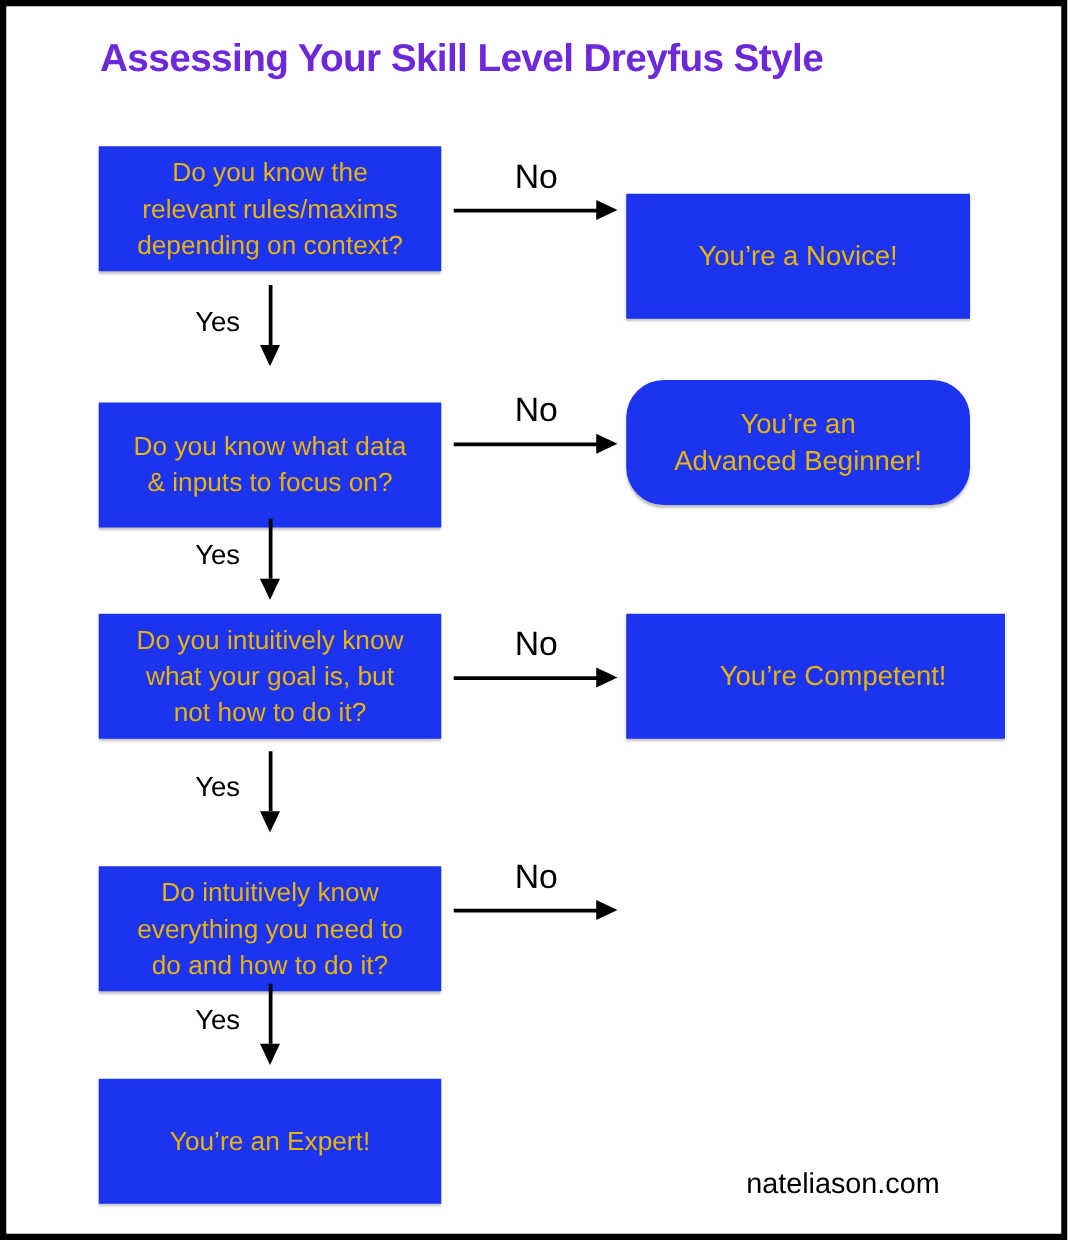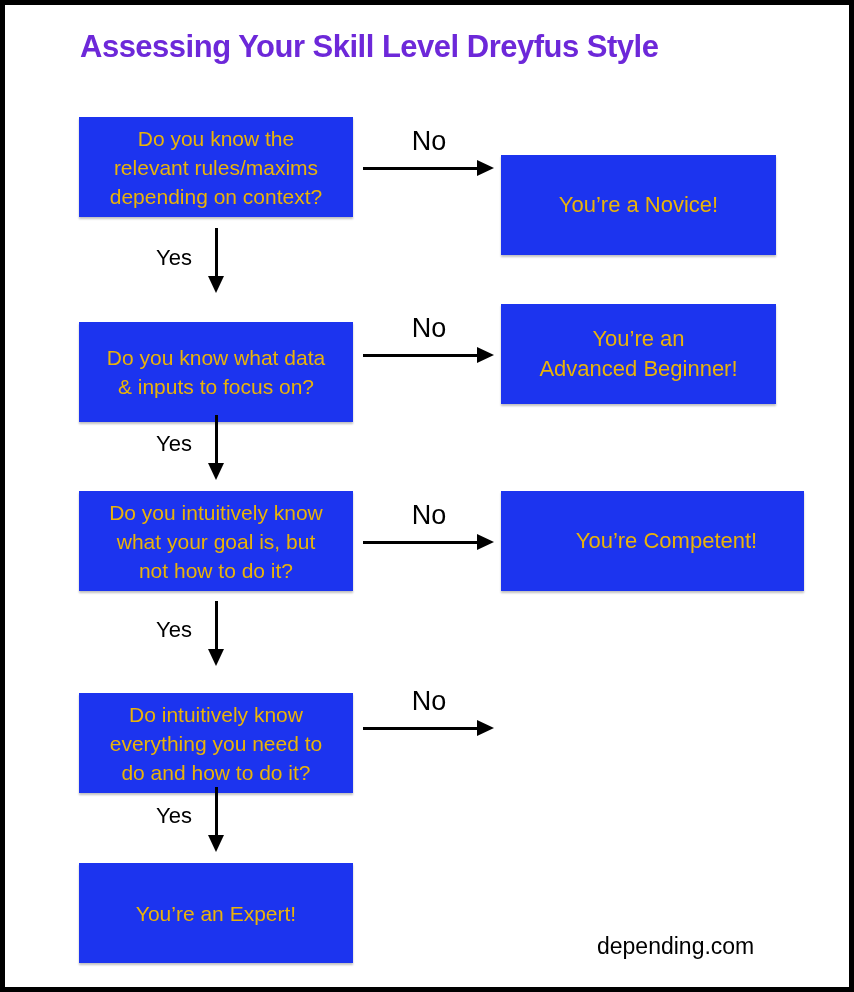--- a/index.html
+++ b/index.html
@@ -125,21 +125,21 @@
 
   <div class="yes-label" style="top:240px;">Yes</div>
   <div class="v-arrow-shaft" style="top:223px;"></div>
   <div class="v-arrow-head" style="top:271px;"></div>
 
   <div class="node q-node" style="top:299px;margin-top:18px;">Do you know what data
 &amp; inputs to focus on?</div>
   <div class="no-label" style="top:308px;">No</div>
   <div class="h-arrow-shaft" style="top:349px;"></div>
   <div class="h-arrow-head" style="top:342px;"></div>
-  <div class="node r-node" style="top:299px;">You’re an
+  <div class="node r-node" style="top:299px;border-radius:30px;">You’re an
 Advanced Beginner!</div>
 
   <div class="yes-label" style="top:426px;">Yes</div>
   <div class="v-arrow-shaft" style="top:410px;"></div>
   <div class="v-arrow-head" style="top:458px;"></div>
 
   <div class="node q-node" style="top:486px;">Do you intuitively know
 what your goal is, but
 not how to do it?</div>
   <div class="no-label" style="top:495px;">No</div>
@@ -157,15 +157,15 @@
   <div class="no-label" style="top:681px;">No</div>
   <div class="h-arrow-shaft" style="top:722px;"></div>
   <div class="h-arrow-head" style="top:715px;"></div>
 
   <div class="yes-label" style="top:798px;">Yes</div>
   <div class="v-arrow-shaft" style="top:782px;"></div>
   <div class="v-arrow-head" style="top:830px;"></div>
 
   <div class="node q-node" style="top:858px;">You’re an Expert!</div>
 
-  <div class="footer">depending.com</div>
+  <div class="footer">nateliason.com</div>
 
 </div>
 
 </body></html>

